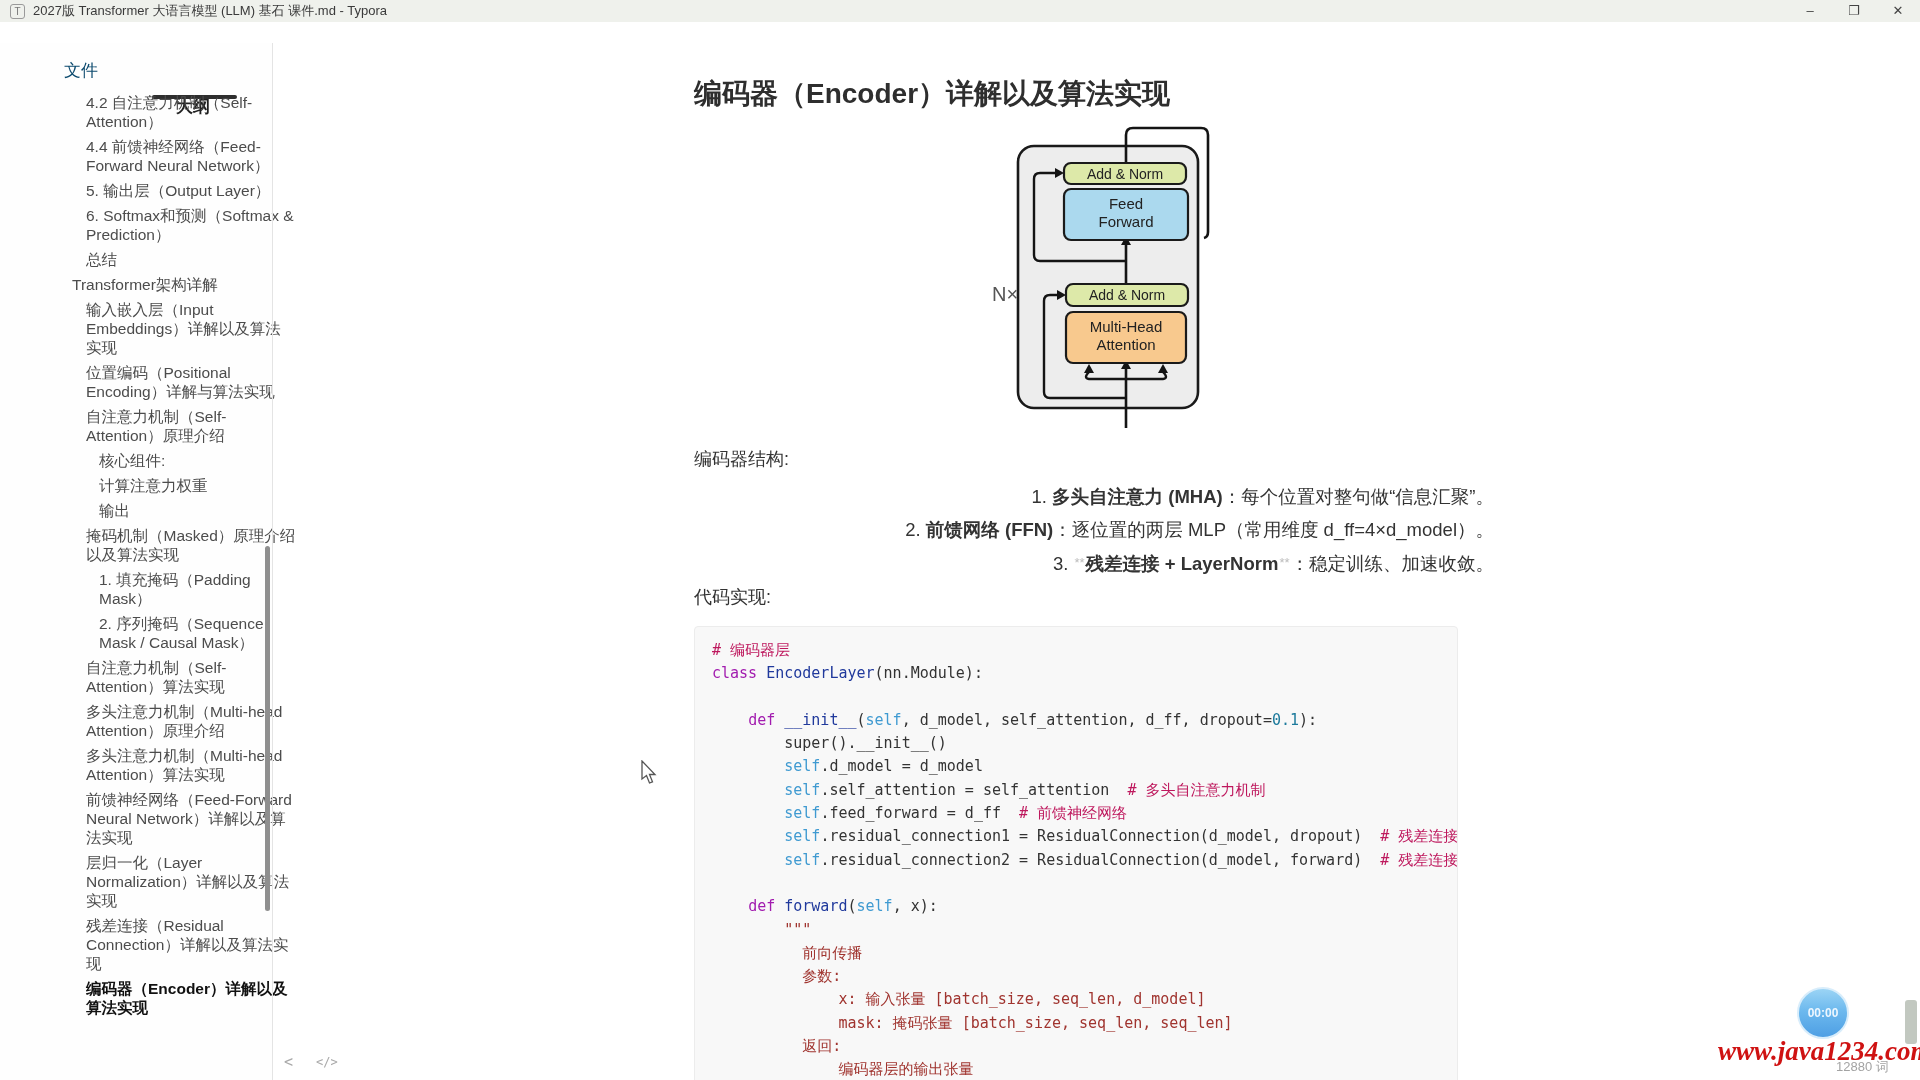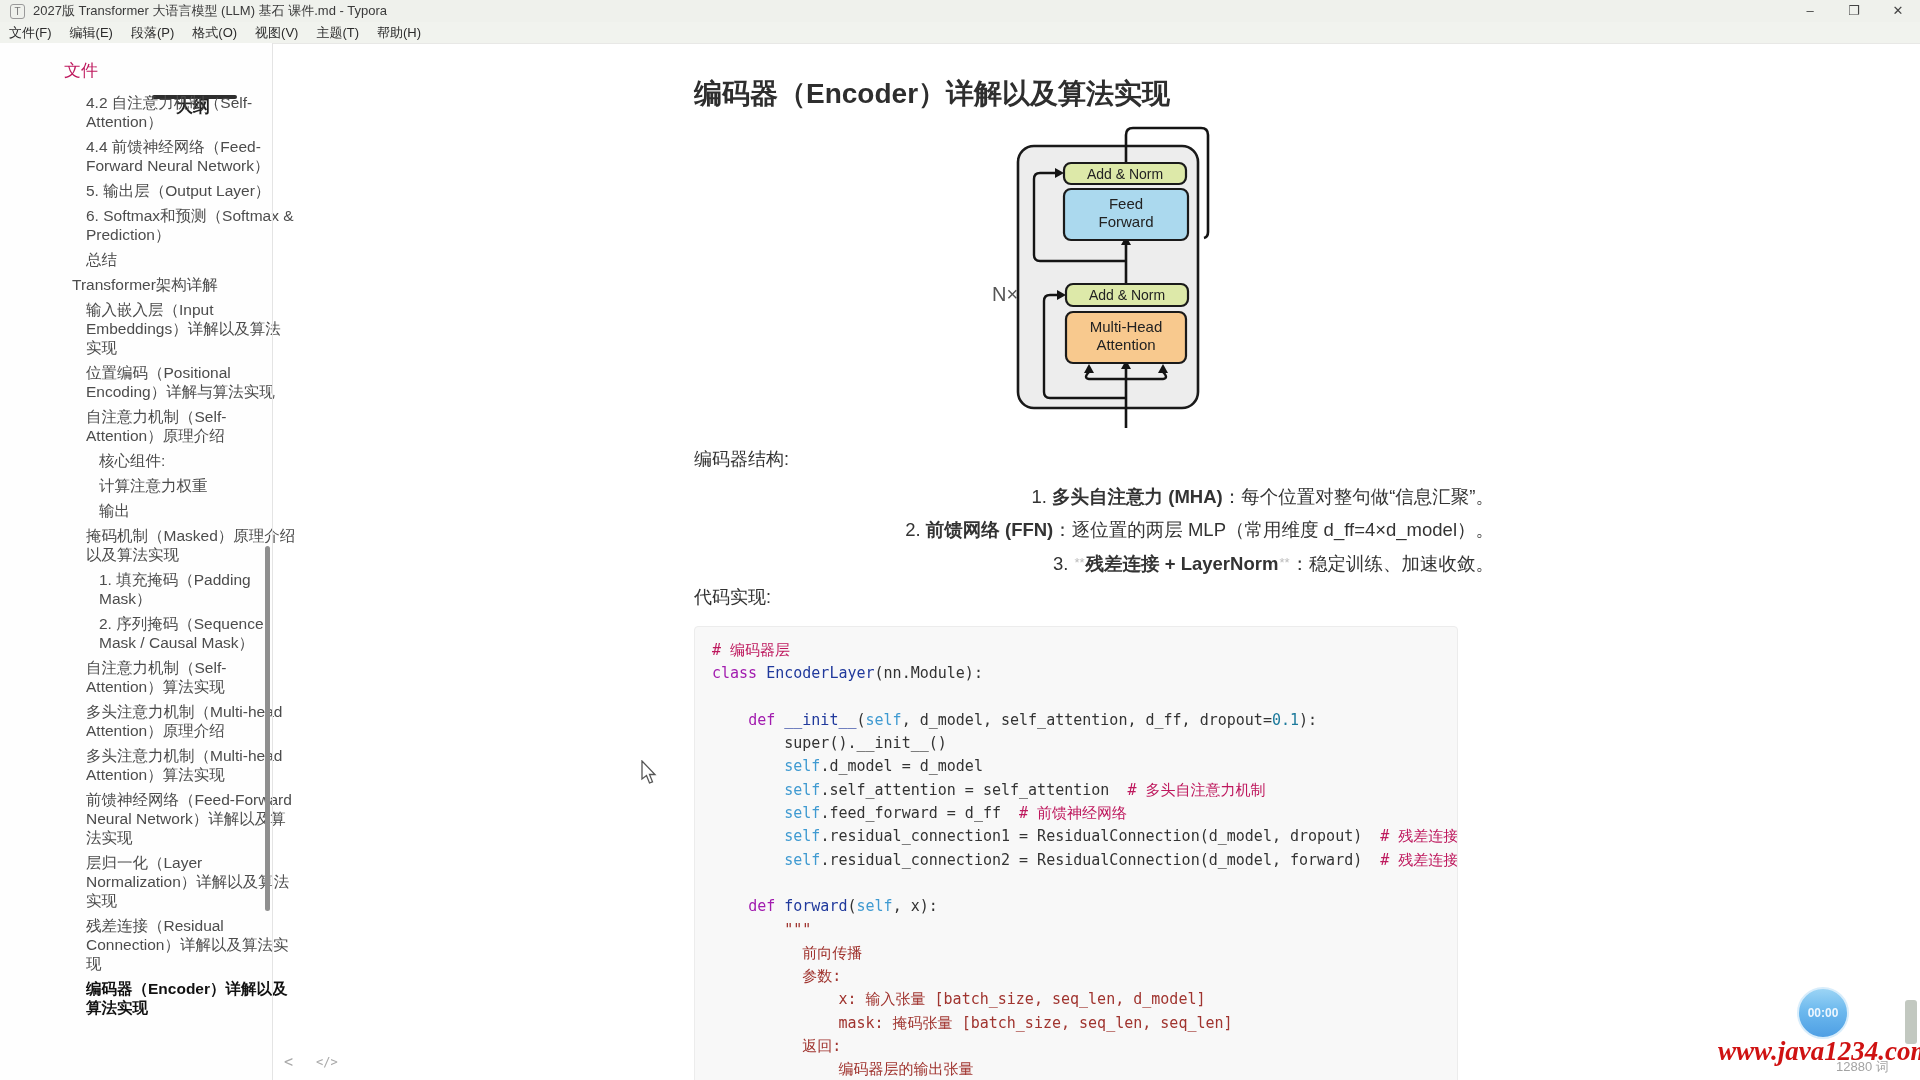--- a/index.html
+++ b/index.html
@@ -14,21 +14,21 @@
   .win-btn{width:44px;height:22px;line-height:22px;text-align:center;font-size:13px;color:#444;}
   
   .menubar{position:absolute;left:0;top:22px;width:100%;height:21px;background:#f1f3ee;
            border-bottom:1px solid #e8e8e6;display:flex;align-items:center;font-size:13px;color:#2b2b2b;}
   .menu-item{padding:0 9px;}
   
   .sidebar{position:absolute;left:0;top:43px;width:272px;bottom:0;background:#fefefe;}
   .side-divider{position:absolute;left:272px;top:43px;bottom:0;width:1px;background:#e4e4e4;}
   .tabs{position:absolute;left:0;top:12px;width:100%;height:36px;}
   .tab{position:absolute;top:4px;font-size:17px;}
-  .tab-files{left:64px;color:#be185d;}
+  .tab-files{left:64px;color:#0c4a6e;}
   .tab-outline{left:176px;color:#1f1f1f;font-weight:bold;margin-top:36px;}
   .tab-underline{position:absolute;left:152px;top:40px;width:85px;height:4px;background:#2e2e2e;border-radius:2px;}
   .outline{position:absolute;left:16px;top:50px;bottom:6px;width:260px;overflow:hidden;
            font-size:15.5px;line-height:19px;color:#4c4c4c;padding-left:26px;}
   .outline-item{margin:0 6px 6px 0;cursor:pointer;}
   .outline-item.depth0{padding-left:30px;}
   .outline-item.depth1{padding-left:44px;}
   .outline-item.depth2{padding-left:57px;}
   .outline-item.active{font-weight:bold;color:#111;}
   .side-scroll{position:absolute;left:265px;top:503px;width:5px;height:365px;background:#8f8f8f;border-radius:3px;}
@@ -76,29 +76,20 @@
   <div class="titlebar">
     <span class="app-icon">T</span>
     <span>2027版 Transformer 大语言模型 (LLM) 基石 课件.md - Typora</span>
     <div class="win-controls">
       <span class="win-btn">–</span>
       <span class="win-btn">❐</span>
       <span class="win-btn">✕</span>
     </div>
   </div>
 
-  <div class="menubar" id="menubar">
-      <span class="menu-item">文件(F)</span>
-      <span class="menu-item">编辑(E)</span>
-      <span class="menu-item">段落(P)</span>
-      <span class="menu-item">格式(O)</span>
-      <span class="menu-item">视图(V)</span>
-      <span class="menu-item">主题(T)</span>
-      <span class="menu-item">帮助(H)</span>
-    </div>
 
   <div class="sidebar">
     <div class="tabs">
       <span class="tab tab-files">文件</span>
       <span class="tab tab-outline">大纲</span>
       <span class="tab-underline"></span>
     </div>
     <div class="outline" id="outline">
         <div class="outline-item depth1">4.2 自注意力机制（Self-Attention）</div>
         <div class="outline-item depth1">4.4 前馈神经网络（Feed-Forward Neural Network）</div>

